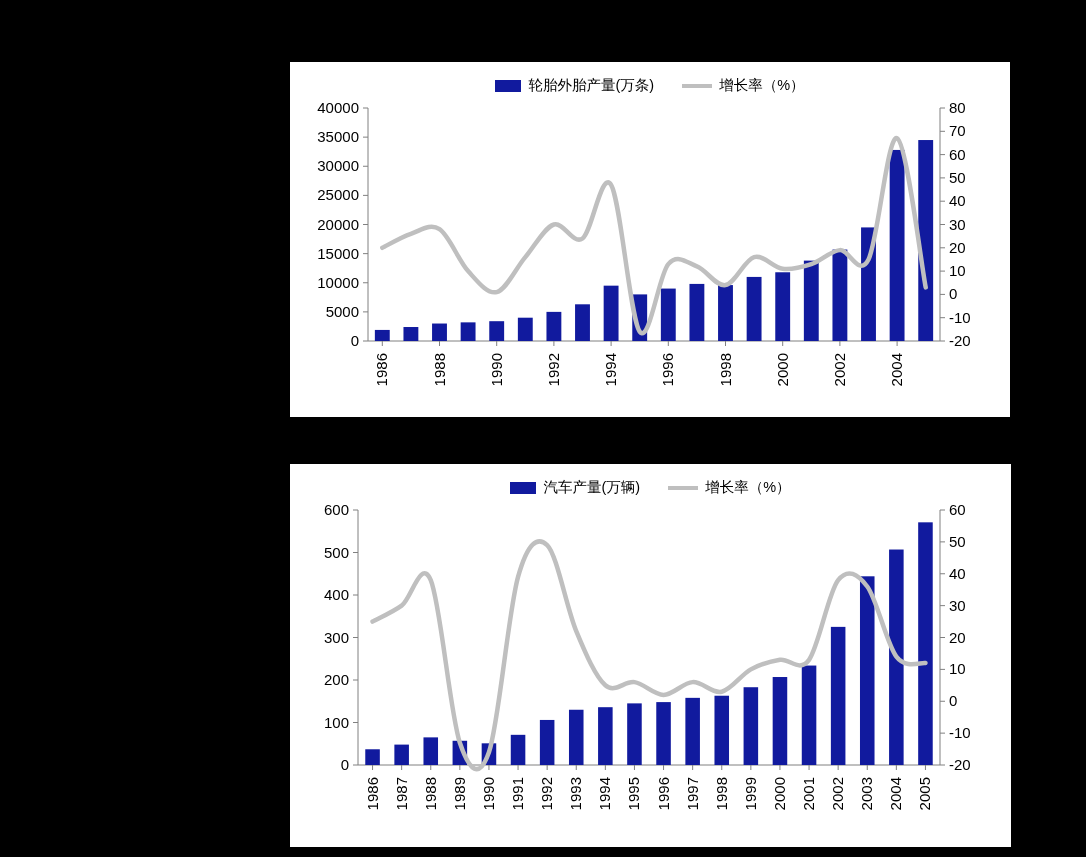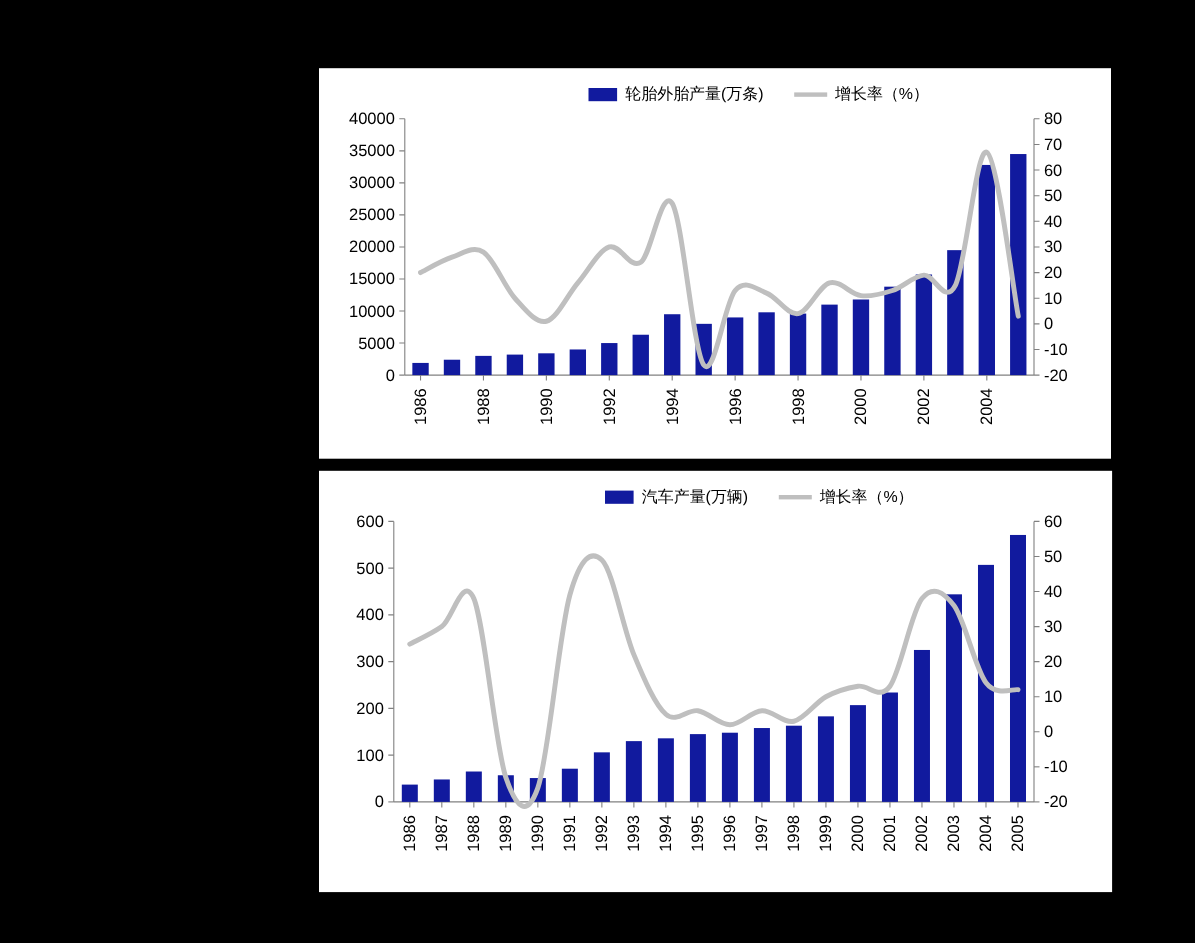--- a/index.html
+++ b/index.html
@@ -16,34 +16,33 @@
     height: 857px;
     background: #000000;
     overflow: hidden;
   }
   .chart-card {
     position: absolute;
     background: #ffffff;
     box-sizing: border-box;
   }
   #chart1 { left: 290px; top: 62px; width: 720px; height: 355px; }
-  #chart2 { left: 290px; top: 428px; width: 721px; height: 383px; }
+  #chart2 { left: 290px; top: 464px; width: 721px; height: 383px; }
 
   .legend {
     position: absolute;
     top: 14px;
     left: 0;
     width: 100%;
     display: flex;
     justify-content: center;
     align-items: center;
     gap: 28px;
     font-size: 14.5px;
     color: #000;
-    margin-left: 40px;
   }
   .legend-item { display: flex; align-items: center; gap: 7px; }
   .legend-swatch-bar {
     width: 26px; height: 12px; background: #111a9e; display: inline-block;
   }
   .legend-swatch-line {
     width: 30px; height: 4px; background: #bfbfbf; display: inline-block;
   }
   .legend-label { white-space: nowrap; }
 

